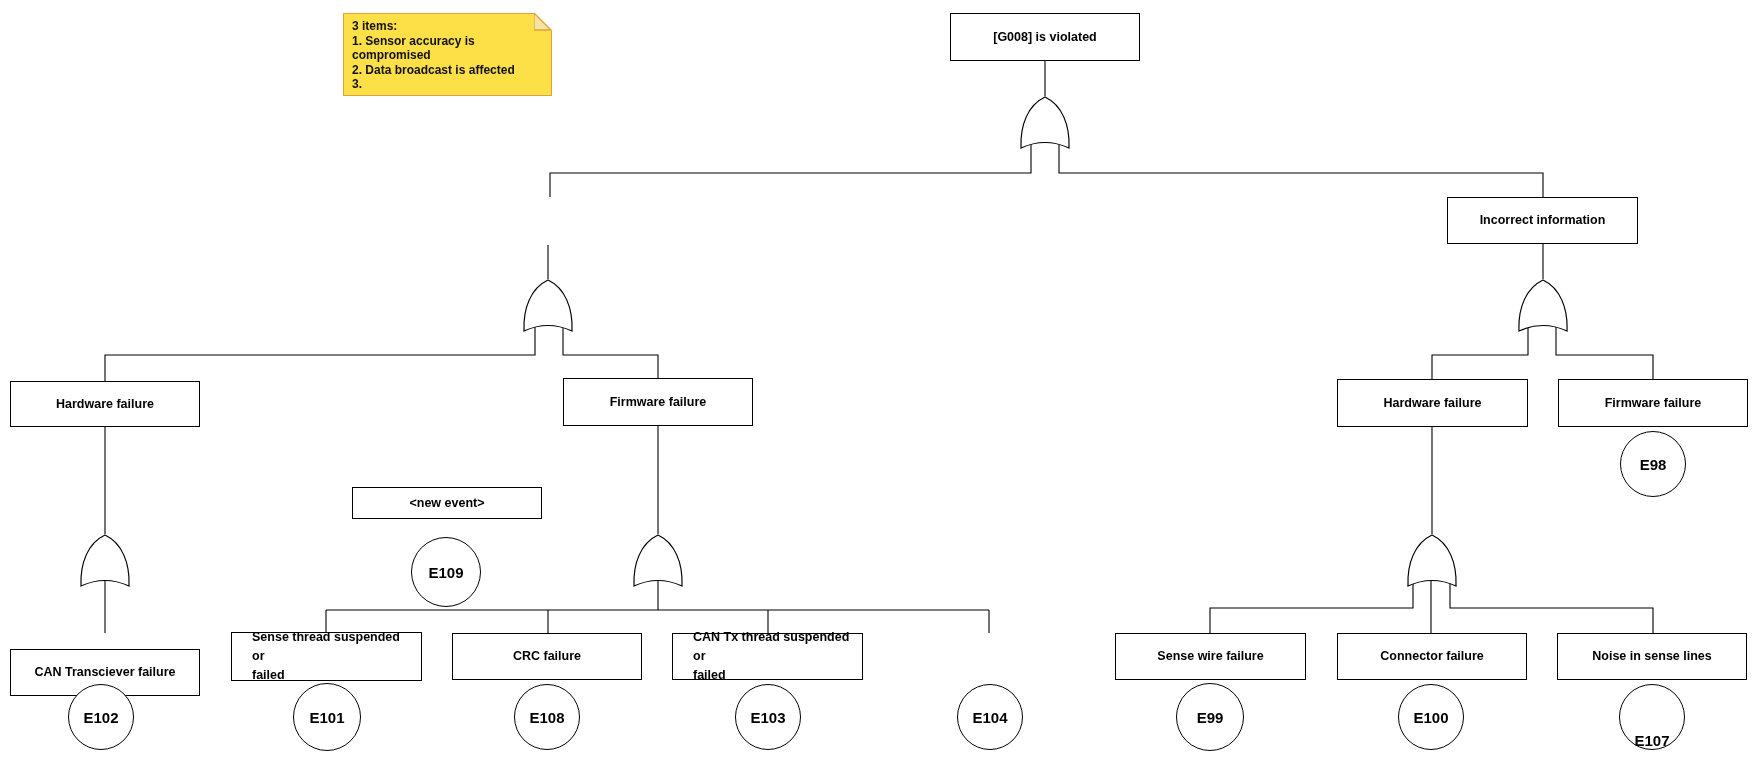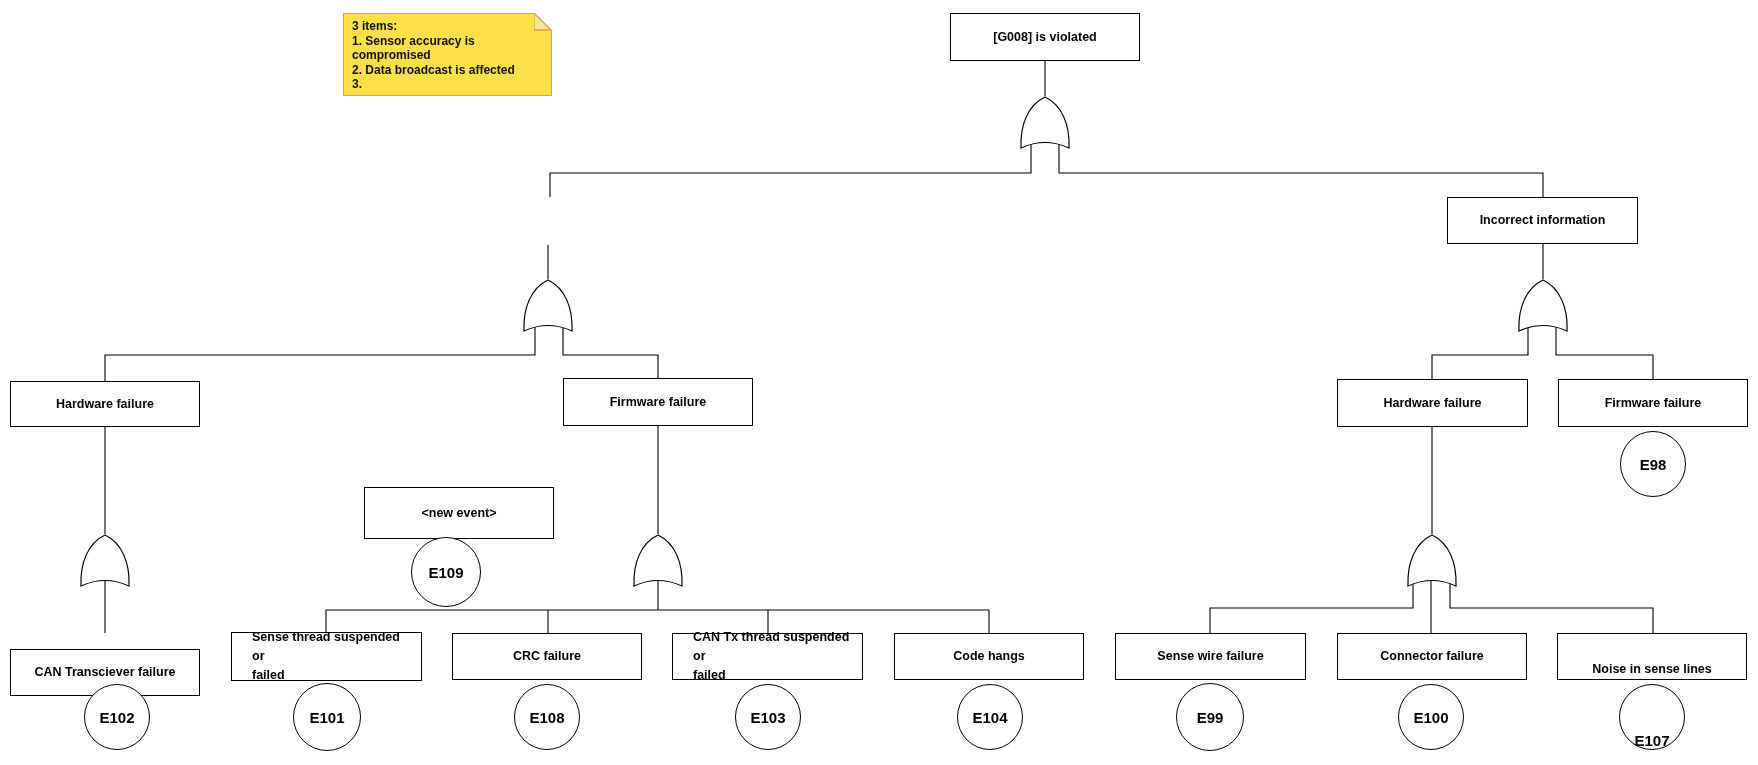--- a/index.html
+++ b/index.html
@@ -85,56 +85,53 @@
     </div>
     <div class="node" style="left: 563px; top: 378px; width: 190px; height: 48px;">
       <span>Firmware failure</span>
     </div>
     <div class="node" style="left: 1337px; top: 379px; width: 191px; height: 48px;">
       <span>Hardware failure</span>
     </div>
     <div class="node" style="left: 1558px; top: 379px; width: 190px; height: 48px;">
       <span>Firmware failure</span>
     </div>
-    <div class="node" style="left: 364px; top: 487px; width: 190px; height: 52px;">
+    <div class="node" style="left: 352px; top: 487px; width: 190px; height: 32px;">
       <span>&lt;new event&gt;</span>
     </div>
     <div class="node" style="left: 10px; top: 633px; width: 190px; height: 47px; margin-top: 16px;">
       <span>CAN Transciever failure</span>
     </div>
     <div class="node left" style="left: 231px; top: 632px; width: 191px; height: 49px;">
       <span>Sense thread suspended or
 failed</span>
     </div>
     <div class="node" style="left: 452px; top: 633px; width: 190px; height: 47px;">
       <span>CRC failure</span>
     </div>
     <div class="node left" style="left: 672px; top: 633px; width: 191px; height: 47px;">
       <span>CAN Tx thread suspended or
 failed</span>
     </div>
-    <div class="node" style="left: 894px; top: 633px; width: 190px; height: 47px;">
-      <span>Code hangs</span>
-    </div>
     <div class="node" style="left: 1115px; top: 633px; width: 191px; height: 47px;">
       <span>Sense wire failure</span>
     </div>
     <div class="node" style="left: 1337px; top: 633px; width: 190px; height: 47px;">
       <span>Connector failure</span>
     </div>
-    <div class="node" style="left: 1557px; top: 633px; width: 190px; height: 47px; align-items: flex-end;">
+    <div class="node" style="left: 1557px; top: 633px; width: 190px; height: 47px;">
       <span>Noise in sense lines</span>
     </div>
     <div class="event" style="left: 1620px; top: 431px; width: 66px; height: 66px;">
       <span>E98</span>
     </div>
     <div class="event" style="left: 411px; top: 537px; width: 70px; height: 70px;">
       <span>E109</span>
     </div>
-    <div class="event" style="left: 84px; top: 684px; width: 66px; height: 66px;">
+    <div class="event" style="left: 68px; top: 684px; width: 66px; height: 66px;">
       <span>E102</span>
     </div>
     <div class="event" style="left: 293px; top: 683px; width: 68px; height: 68px;">
       <span>E101</span>
     </div>
     <div class="event" style="left: 514px; top: 684px; width: 66px; height: 66px;">
       <span>E108</span>
     </div>
     <div class="event" style="left: 735px; top: 684px; width: 66px; height: 66px;">
       <span>E103</span>

